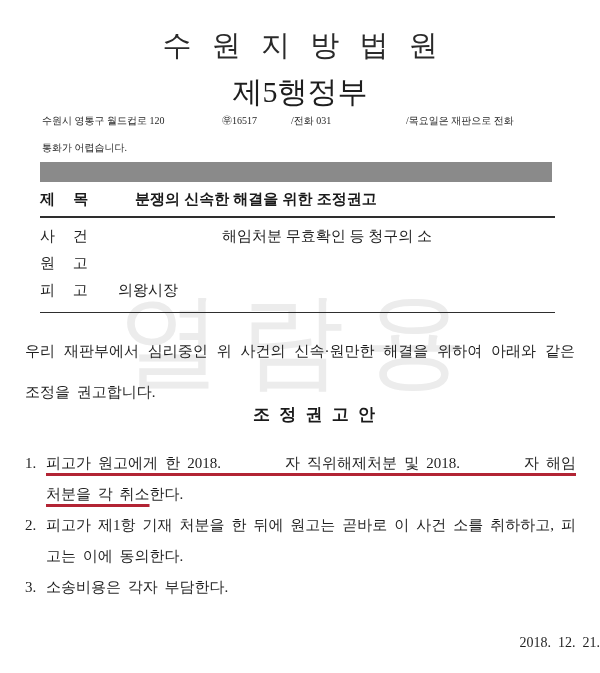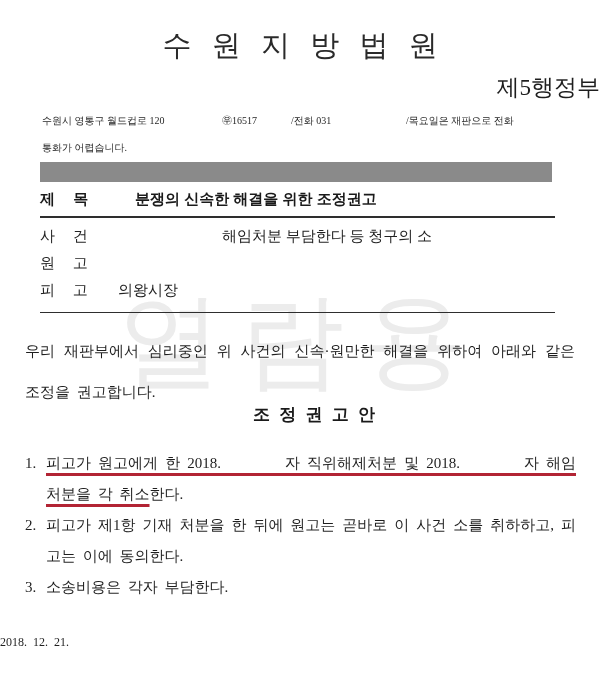--- a/index.html
+++ b/index.html
@@ -17,21 +17,21 @@
   }
   .layer { position: absolute; left: 0; top: 0; width: 600px; height: 673px; z-index: 1; }
 
   .court-title {
     position: absolute; top: 26px; left: 0; width: 100%;
     text-align: center; font-size: 29px; color: #2a2a2a;
     word-spacing: 13px; white-space: nowrap;
   }
   .division {
     position: absolute; top: 72px; left: 0; width: 100%;
-    text-align: right; font-size: 23px; color: #1e1e1e;
+    text-align: center; font-size: 30px; color: #1e1e1e;
   }
   .address { position: absolute; left: 40px; top: 114px; width: 516px; font-size: 10px; color: #272727; }
   .addr-line1 { position: relative; height: 27px; }
   .addr-line1 span { position: absolute; top: 0; white-space: nowrap; }
   .a-street { left: 2px; }
   .a-postal { left: 182px; }
   .a-phone  { left: 251px; }
   .a-note   { left: 366px; }
   .addr-line2 { padding-left: 2px; }
 
@@ -72,21 +72,21 @@
   .item .num { width: 21px; flex: 0 0 21px; }
   .item .itext { flex: 1; text-align: justify; word-break: break-all; word-spacing: 3px; }
   .red-underline {
     text-decoration: underline;
     text-decoration-color: #b22434;
     text-decoration-thickness: 2.5px;
     text-underline-offset: 5px;
   }
   .doc-date {
     position: absolute; top: 635px; left: 0; width: 100%;
-    text-align: left; font-size: 12px; color: #1f1f1f; white-space: pre;
+    text-align: right; font-size: 14px; color: #1f1f1f; white-space: pre;
   }
 </style>
 </head>
 <body>
 
 <div class="page">
 
   <div class="watermark">열람용</div>
 
   <div class="layer">
@@ -108,21 +108,21 @@
 
     <div class="row row-title">
       <span class="rowlabel">제 목</span>
       <span class="rowvalue v-title">분쟁의 신속한 해결을 위한 조정권고</span>
     </div>
 
     <div class="hline hline-1"></div>
 
     <div class="row row-case">
       <span class="rowlabel">사 건</span>
-      <span class="rowvalue v-case">해임처분 부담한다 등 청구의 소</span>
+      <span class="rowvalue v-case">해임처분 무효확인 등 청구의 소</span>
     </div>
 
     <div class="row row-plaintiff">
       <span class="rowlabel">원 고</span>
       <span class="rowvalue v-plaintiff"></span>
     </div>
 
     <div class="row row-defendant">
       <span class="rowlabel">피 고</span>
       <span class="rowvalue v-defendant">의왕시장</span>

